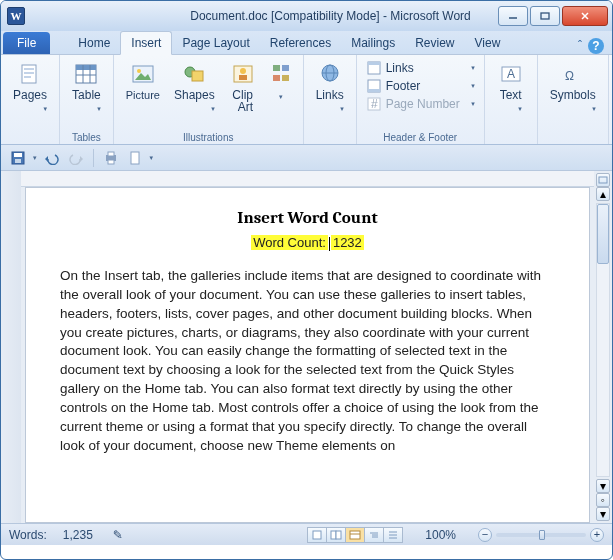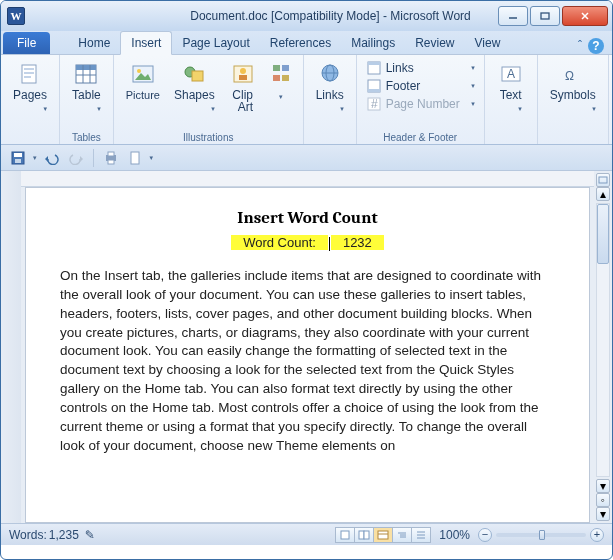--- a/index.html
+++ b/index.html
@@ -48,30 +48,30 @@
 .qatsep { width: 1px; height: 18px; background: #b6c7dd; margin: 0 2px; }
 
 
 .docwrap { position: relative; height: 352px; background: #e7edf5; display: flex; }
 .ruler-v { width: 20px; background: linear-gradient(90deg,#e7edf5,#dde5f0); }
 .ruler-h { position: absolute; top:0; left:20px; right:18px; height:16px; background:#f0f3f8; border-bottom:1px solid #c9d5e4; }
 .page { background: #fff; margin: 16px 4px 0 4px; flex: 1; overflow: hidden; border: 1px solid #bcc8d8; padding: 20px 34px; font-family: Calibri, "Segoe UI", sans-serif; color: #222; }
 .page h1 { font-family: "Cambria", "Georgia", serif; font-weight: bold; font-size: 17px; text-align: center; margin-bottom: 8px; color: #000; }
 .wc { text-align: center; margin-bottom: 16px; }
 .wc span { font-size: 13px; }
-.hl { background: #fffd38; padding: 0 12px; }
+.hl { background: #fffd38; padding: 0 2px; }
 .cursor { display: inline-block; width: 1px; height: 14px; background: #000; vertical-align: middle; margin: 0 1px; }
 .para { font-size: 13.5px; line-height: 1.4; color: #222; user-select: text; }
 .vscroll { width: 18px; background: #e7edf5; display: flex; flex-direction: column; align-items: center; padding: 2px 0; }
 .vscroll .arrow { width: 14px; height: 14px; background: linear-gradient(#f6fafe,#d7e6f5); border:1px solid #aab9cc; border-radius:2px; display: flex; align-items: center; justify-content: center; }
 .vscroll .track { flex:1; width:14px; background:#eef2f8; border:1px solid #d2dbe7; margin:2px 0; position: relative; }
 .vscroll .thumb { position:absolute; top:0; left:0; right:0; height:60px; background: linear-gradient(#eaf1fa,#c9daee); border:1px solid #9bb4d2; border-radius:2px; }
 
 
-.statusbar { height: 22px; background: linear-gradient(#e4ecf7,#cfdcee); border-top:1px solid #b6c7dd; display:flex; align-items:center; padding:0 8px; gap:2px; font-size:11px; color:#2b4a70; }
+.statusbar { height: 22px; background: linear-gradient(#e4ecf7,#cfdcee); border-top:1px solid #b6c7dd; display:flex; align-items:center; padding:0 8px; gap:16px; font-size:11px; color:#2b4a70; }
 .statusbar .spaceflex { flex:1; }
 .viewbtns { display:flex; gap:0; }
 .viewbtn { width: 20px; height: 16px; border:1px solid #a9bad0; background: linear-gradient(#f6fafe,#d7e6f5); display:flex; align-items:center; justify-content:center; margin-left:-1px; }
 .viewbtn.active { background:#f9e0a4; }
 .zoomslider { display:flex; align-items:center; gap:4px; }
 .zbtn { width:14px; height:14px; border:1px solid #9bb4d2; border-radius:50%; background:linear-gradient(#f6fafe,#d7e6f5); text-align:center; line-height:11px; font-size:11px; }
 .ztrack { width: 90px; height: 4px; background:#c9d7ea; position:relative; border-radius:2px; }
 .zthumb { position:absolute; top:-3px; left:43px; width:6px; height:10px; background:linear-gradient(#eaf1fa,#c9daee); border:1px solid #7f9cc0; border-radius:1px; }
 </style>
 </head>

